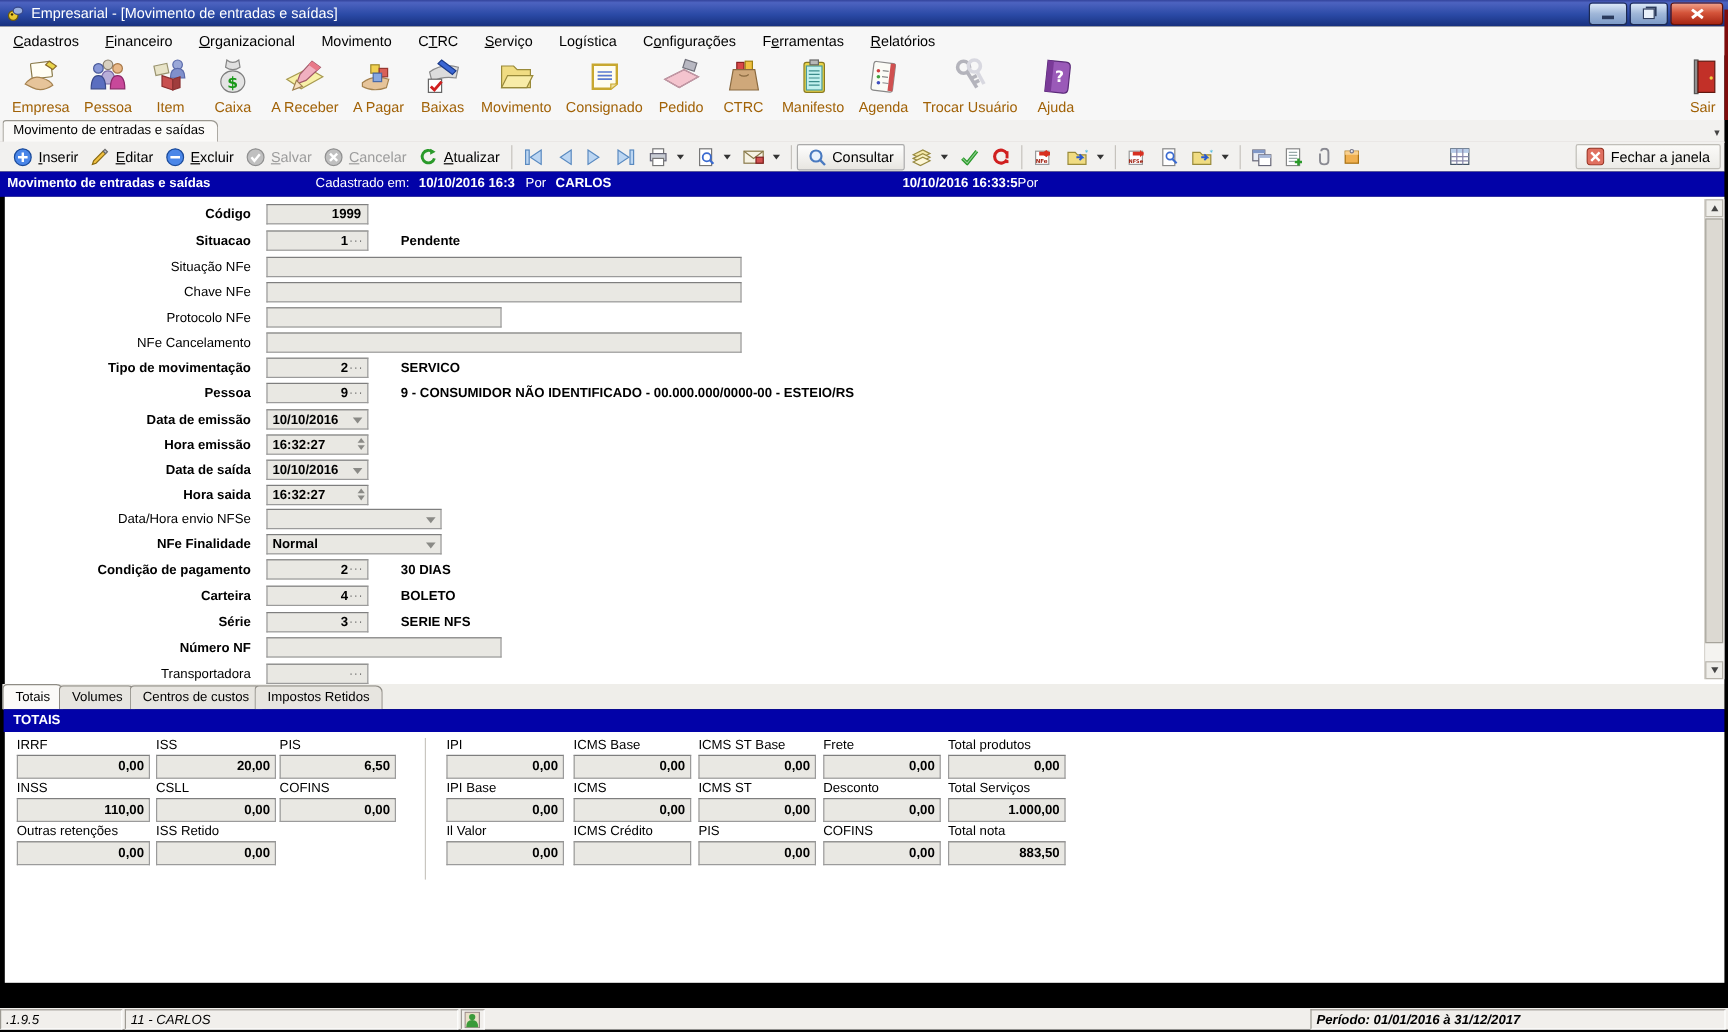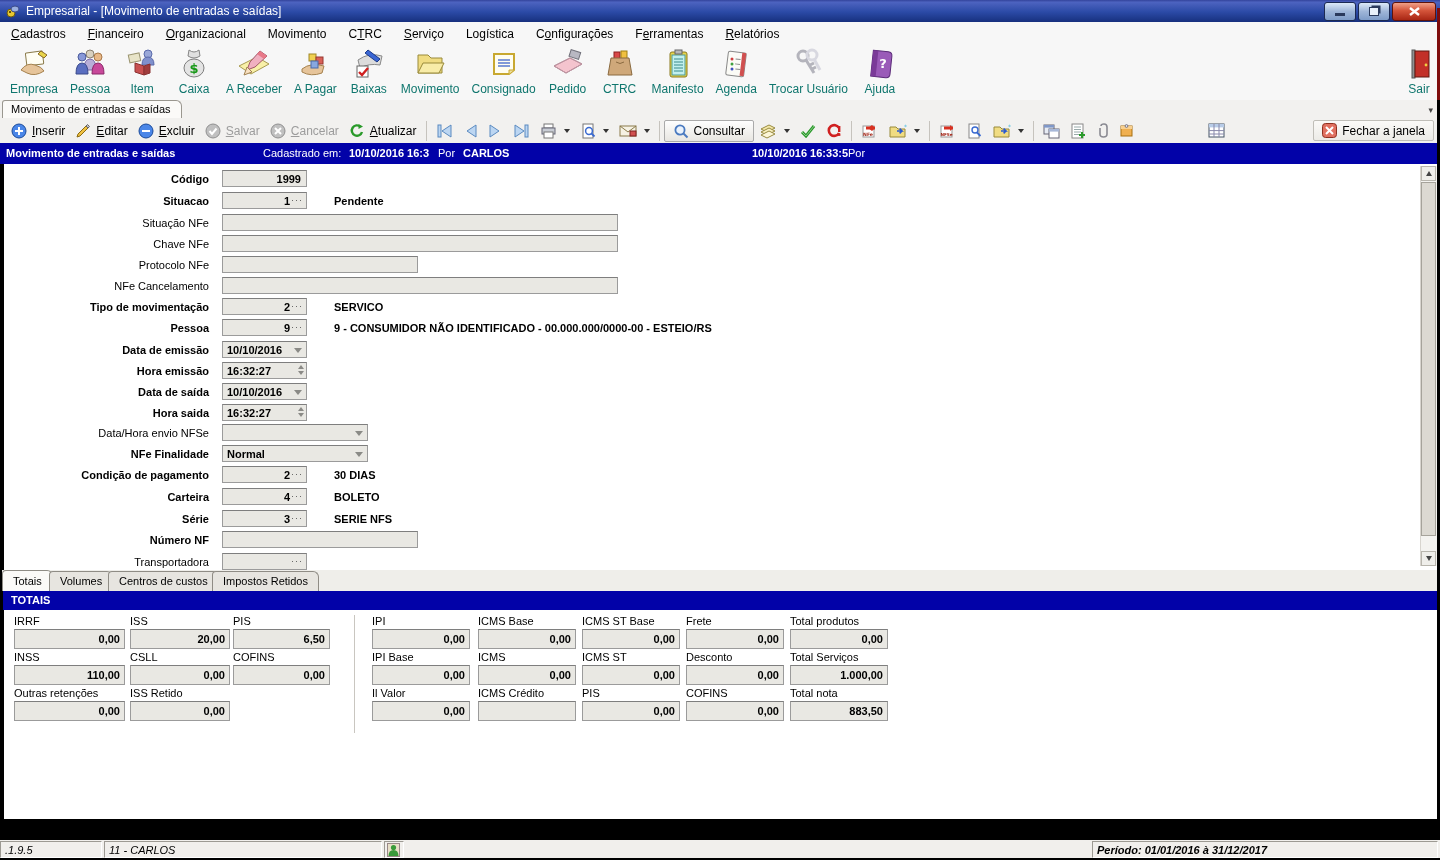--- a/index.html
+++ b/index.html
@@ -20,21 +20,21 @@
   .glyph-restore{width:8px;height:7px;border:1px solid #2a3a5c;background:#e8f0fa;box-shadow:2px -2px 0 -0.5px #2a3a5c;}
   
   #menubar{left:0;top:22px;width:1440px;height:23px;background:#f7f7f7;display:flex;align-items:center;
     font-size:12px;color:#000;border-bottom:1px solid #eee;}
   .menu-item{padding:3px 11px;cursor:default;}
   .u{text-decoration:underline;}
   
   #toolbar-main{left:0;top:45px;width:1437px;height:55px;background:#f7f7f7;display:flex;align-items:flex-start;padding-left:4px;box-sizing:border-box;}
   .tb-item{display:flex;flex-direction:column;align-items:center;padding:2px 6px;min-width:40px;}
   .tb-item .ic{height:34px;display:flex;align-items:center;justify-content:center;}
-  .tb-label{font-size:12px;color:#0f766e;white-space:nowrap;margin-top:1px;}
+  .tb-label{font-size:12px;color:#a16207;white-space:nowrap;margin-top:1px;}
   #tb-sair{position:absolute;right:6px;top:47px;display:flex;flex-direction:column;align-items:center;}
   #red-strip{left:1437px;top:8px;width:3px;height:92px;background:#7e0d0d;}
   
   #tabstrip{left:0;top:100px;width:1437px;height:18px;background:#f2f1ef;border-bottom:1px solid #cfccc6;}
   #mdi-tab{position:absolute;left:2px;top:0;height:18px;padding:2px 10px 0 8px;background:#fbfaf8;
     border:1px solid #9a978f;border-bottom:none;border-radius:3px 6px 0 0;font-size:11px;}
   #tab-overflow{position:absolute;right:4px;top:5px;font-size:9px;color:#444;}
   
   #toolbar-edit{left:0;top:118px;width:1437px;height:25px;background:#f2f1ef;display:flex;align-items:center;
     font-size:12px;color:#000;padding-left:6px;box-sizing:border-box;}

